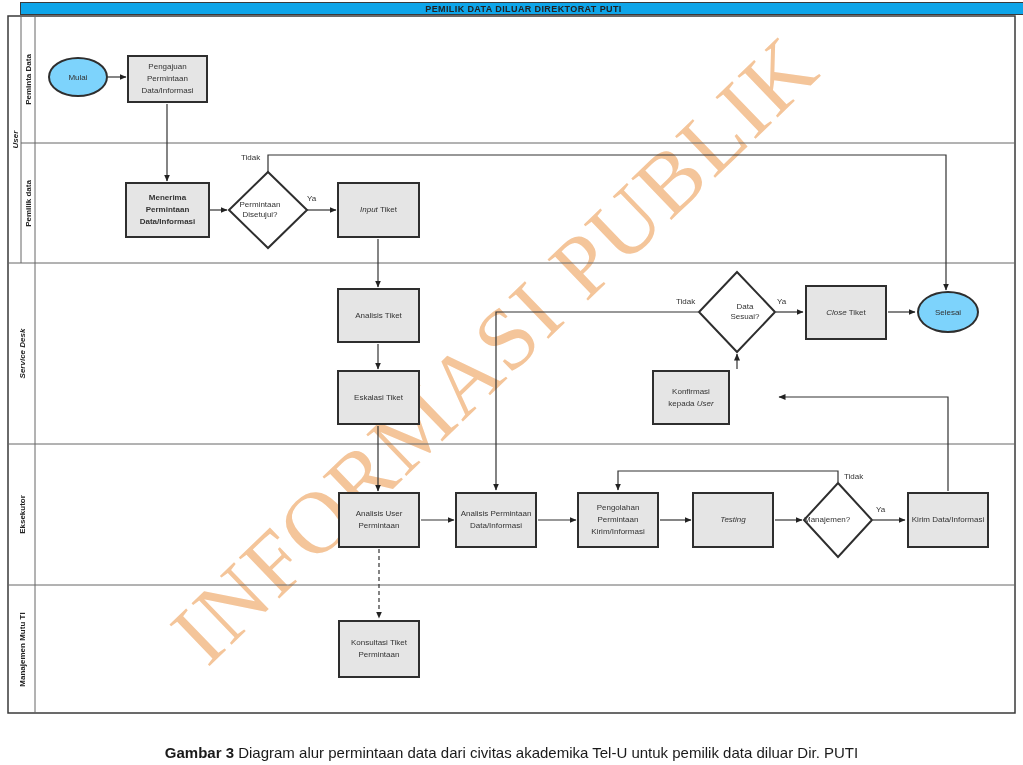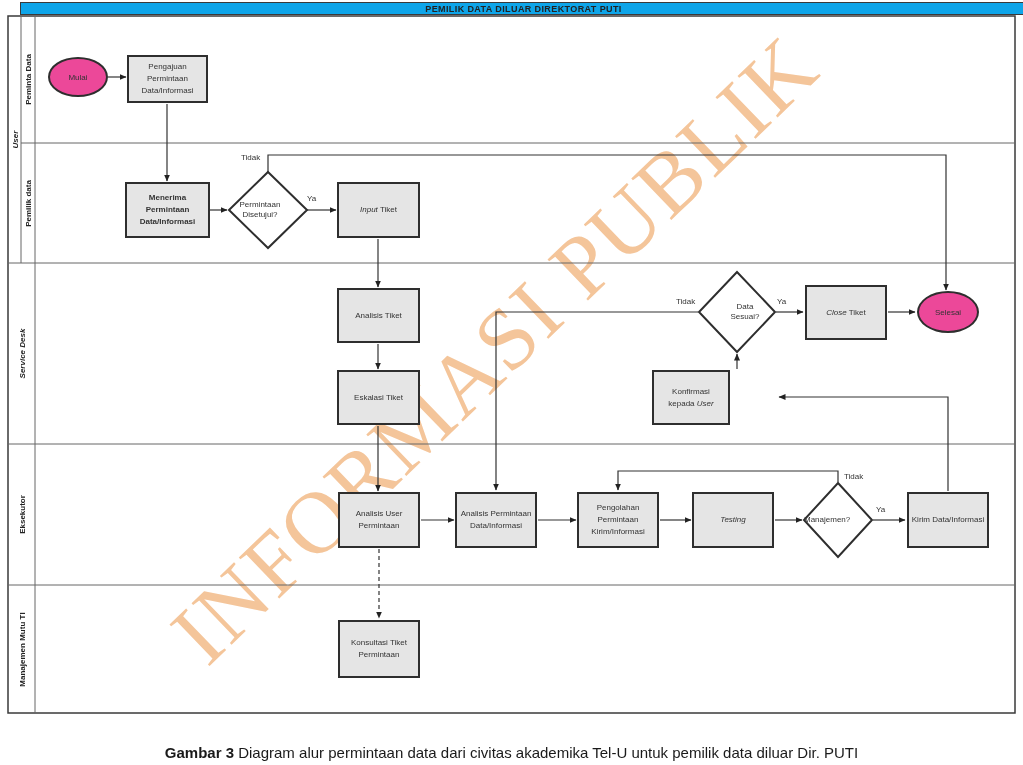--- a/index.html
+++ b/index.html
@@ -14,21 +14,21 @@
   .ov{z-index:3;}
   
   #titlebar{position:absolute;left:20px;top:2px;width:1007px;height:13px;z-index:3;
             border:1.5px solid #3a3a3a;box-sizing:border-box;background:#0ea5e9;
             display:flex;align-items:center;justify-content:center;
             font-size:9px;font-weight:bold;letter-spacing:.4px;color:#222;}
   
   .box{position:absolute;background:#e5e5e5;border:2px solid #2e2e2e;box-sizing:border-box;
        display:flex;align-items:center;justify-content:center;text-align:center;
        font-size:8px;line-height:12px;color:#333;padding:1px;}
-  .oval{position:absolute;background:#ec4899;border:2px solid #2e2e2e;box-sizing:border-box;
+  .oval{position:absolute;background:#7dd3fc;border:2px solid #2e2e2e;box-sizing:border-box;
         border-radius:50%;display:flex;align-items:center;justify-content:center;
         font-size:8px;color:#333;}
   
   .dtext{position:absolute;display:flex;align-items:center;justify-content:flex-start;
          text-align:center;font-size:8px;line-height:10px;color:#333;}
   .dtext .inner{display:block;}
   
   .lane-label{position:absolute;display:flex;align-items:center;justify-content:center;
               font-size:8px;font-weight:bold;color:#222;transform:rotate(-90deg);
               white-space:nowrap;height:13px;}

